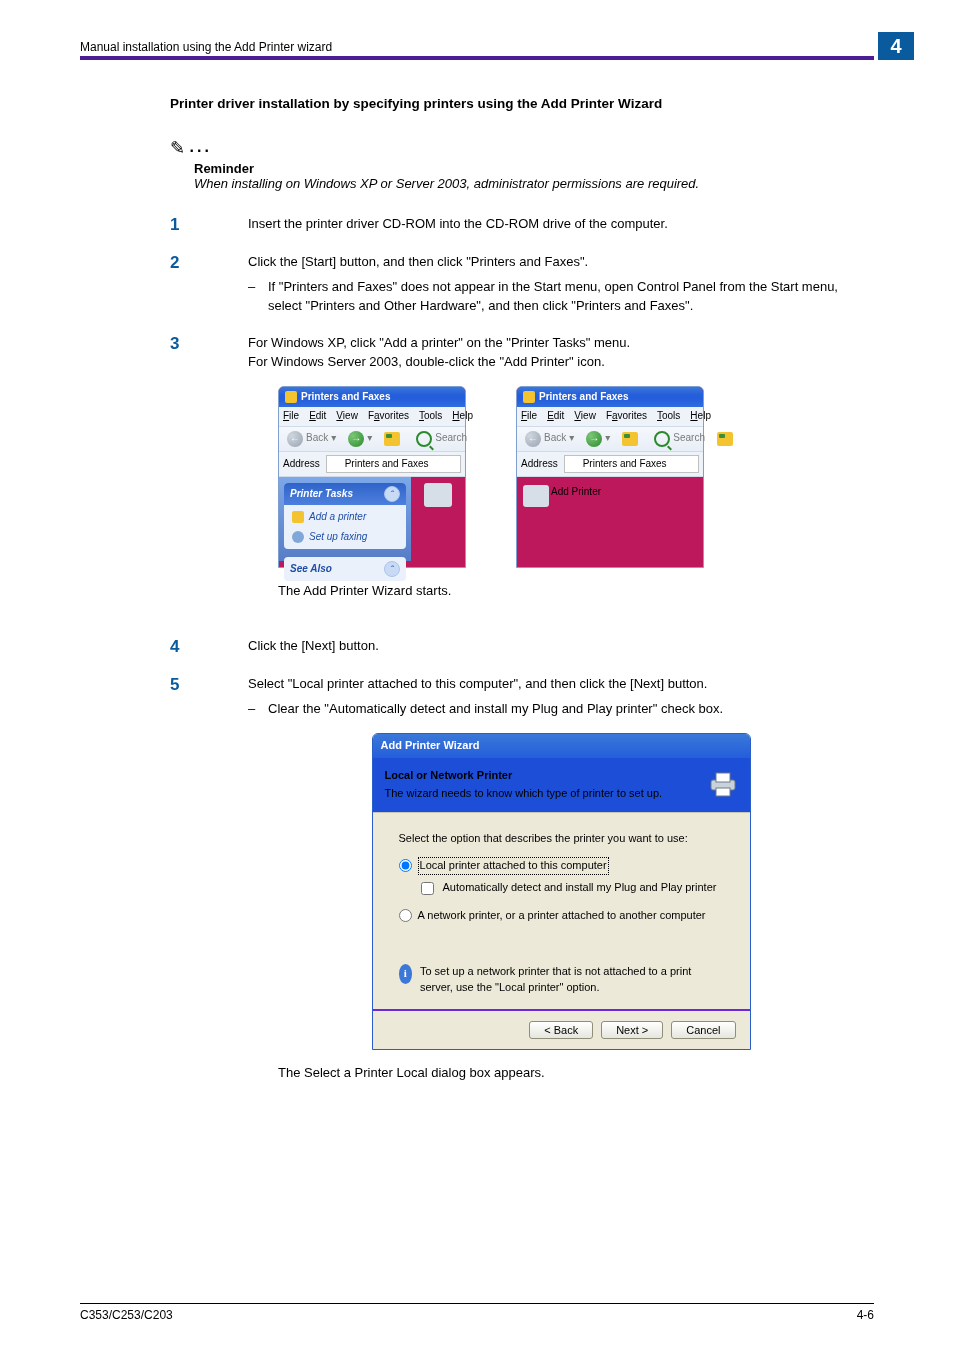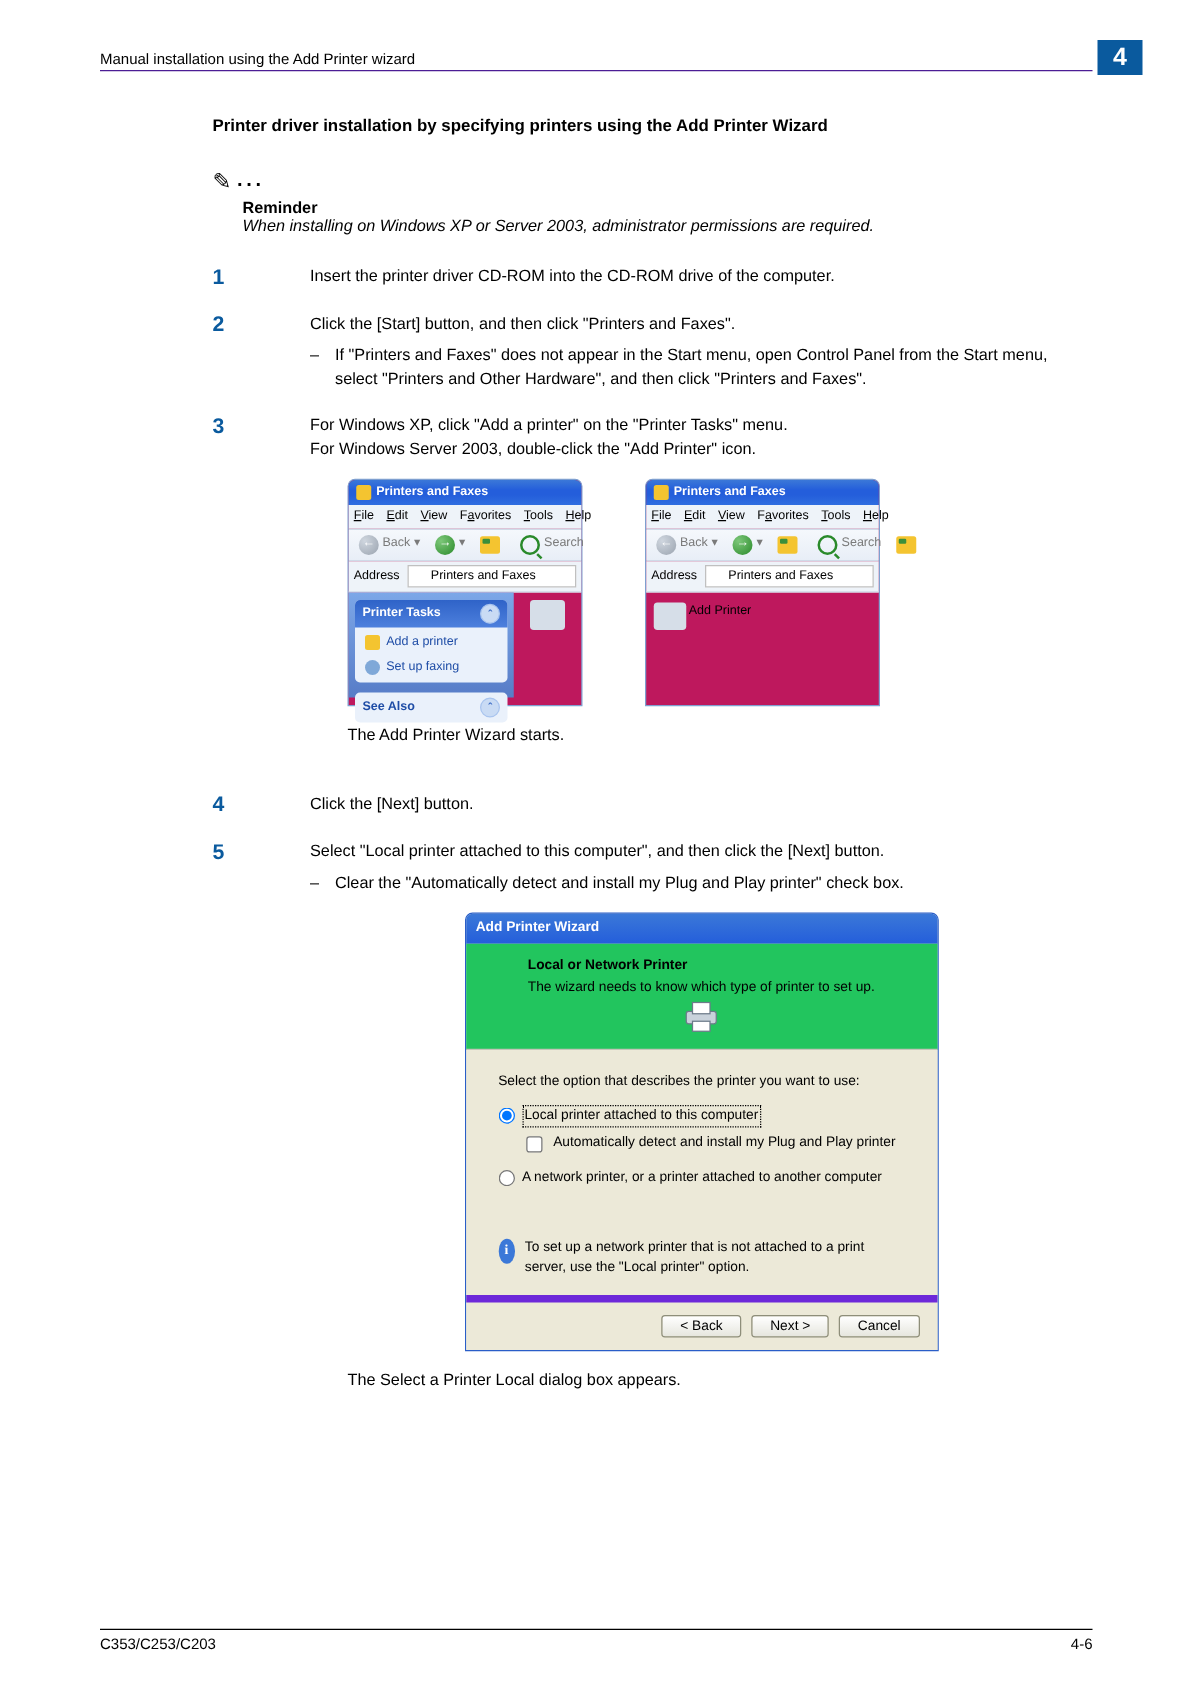--- a/index.html
+++ b/index.html
@@ -11,21 +11,21 @@
     width: 954px;
   }
   .page {
     width: 954px;
     min-height: 1350px;
     position: relative;
     box-sizing: border-box;
     padding: 36px 80px 40px 80px;
   }
   .top-rule {
-    border-bottom: 1px solid #4c1d95;
+    border-bottom: 4px solid #4c1d95;
     display: flex;
     align-items: flex-end;
     justify-content: space-between;
     padding-bottom: 2px;
   }
   .breadcrumb {
     font-size: 12px;
   }
   .chapter-badge {
     width: 36px;
@@ -265,24 +265,24 @@
     font-size: 11px;
     background: #ece9d8;
   }
   .wizard .wz-title {
     background: linear-gradient(#3b78d8, #245edb);
     color:#fff; font-weight:bold;
     padding: 4px 8px;
     border-radius: 5px 5px 0 0;
   }
   .wizard .wz-header {
-    background:#22c55e;
+    background:#1d4ed8;
     border-bottom: 1px solid #c5c5b8;
     padding: 10px 12px;
-    display:flex; align-items:center; justify-content:space-between;flex-direction:column;
+    display:flex; align-items:center; justify-content:space-between;
   }
   .wizard .wz-header .txt { font-size:11px; }
   .wizard .wz-header .txt b { font-size:11px; display:block; margin-bottom:2px; }
   .wizard .wz-header .printer-art {
     width:30px; height:30px; display:flex; align-items:center; justify-content:center;
   }
   .wizard .wz-body {
     padding: 18px 26px 8px 26px;
     background:#ece9d8;
     min-height: 170px;
@@ -291,21 +291,21 @@
   .wizard .radio-row { display:flex; align-items:center; gap:6px; margin:4px 0; }
   .wizard .radio-row input { margin:0; }
   .wizard .radio-row.framed label { border:1px dotted #000; padding:0 1px; }
   .wizard .cb-row { display:flex; align-items:center; gap:6px; margin:2px 0 10px 18px; }
   .wizard .info-row { display:flex; align-items:flex-start; gap:8px; margin-top:40px; }
   .wizard .info-row .i {
     width:20px; height:20px; border-radius:50%; background:#3b78d8; color:#fff;
     display:inline-flex; align-items:center; justify-content:center; font-weight:bold; font-family:Georgia, serif;
   }
   .wizard .wz-footer {
-    border-top: 6px solid #6d28d9;
+    border-top: 2px solid #6d28d9;
     padding: 10px 14px;
     display:flex; justify-content:flex-end; gap:8px;
     background:#ece9d8;
   }
   .wizard .wz-footer button {
     font-family: Tahoma, Arial, sans-serif;
     font-size: 11px;
     padding: 2px 14px;
     background: linear-gradient(#fff, #e6e6de);
     border: 1px solid #8e8e7a;
@@ -395,21 +395,21 @@
                     <span>Search</span>
                   </span>
               </div>
               <div class="xp-addressbar">
                 <span>A<span class="u">d</span>dress</span>
                 <span class="ab-field">
                     <span class="ti" style="width:10px;height:10px;"></span>
                     <span>Printers and Faxes</span>
                   </span>
               </div>
-              <div class="xp-body" style="height:84px;">
+              <div class="xp-body" style="height:84px;font-style:italic;">
                 <div class="xp-sidebar">
                   <div class="xp-panel">
                     <div class="xp-panel-hd">
                         <span>Printer Tasks</span>
                         <span class="chev">ˆ</span>
                       </div>
                     <div class="xp-panel-bd">
                       <a>
                           <span class="ic"></span>
                           <span>Add a printer</span>

